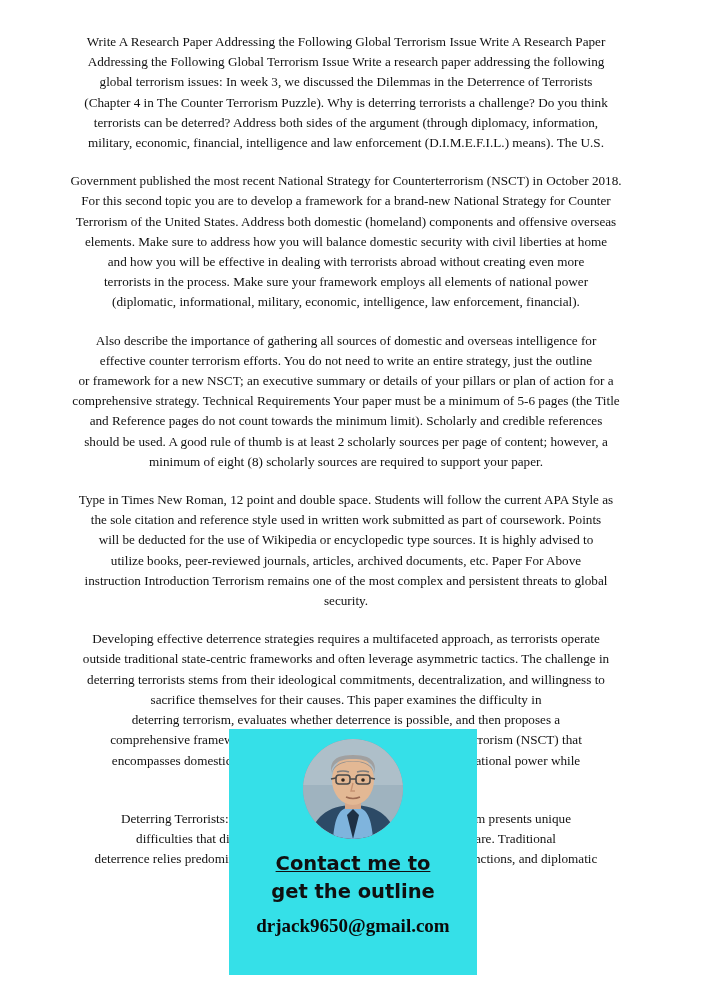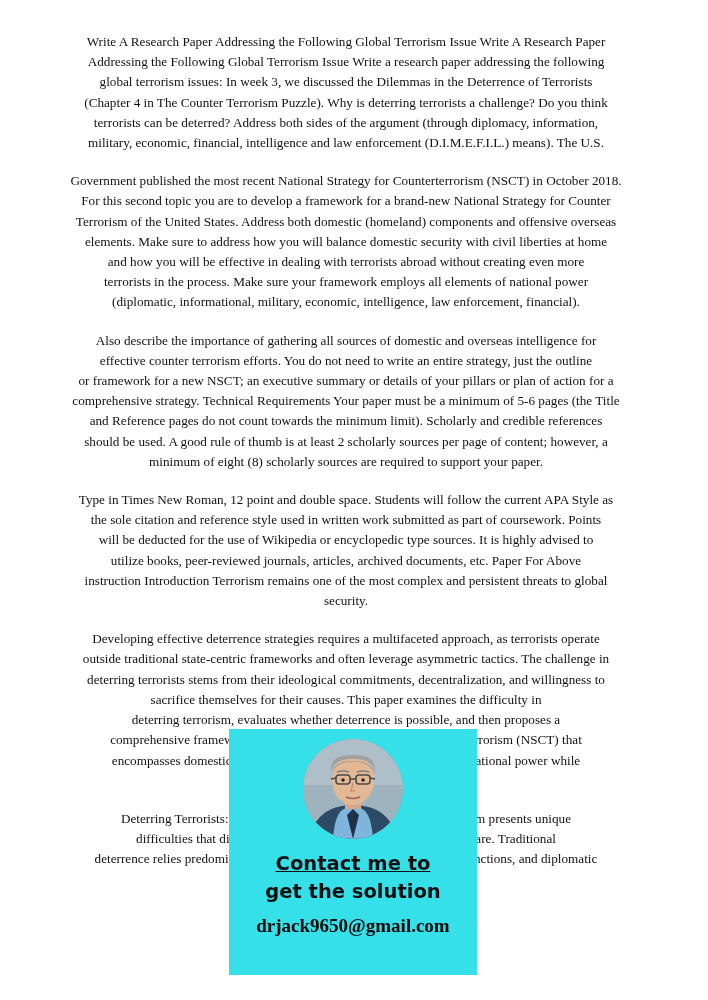--- a/index.html
+++ b/index.html
@@ -170,17 +170,17 @@
 
           <path d="M34 33 Q40 31 46 33" stroke="#7d7d7d" stroke-width="1.6" fill="none"></path>
           <path d="M54 33 Q60 31 66 33" stroke="#7d7d7d" stroke-width="1.6" fill="none"></path>
 
           <path d="M50 44 L48 52 L52 52" stroke="#c69272" stroke-width="1.4" fill="none"></path>
           <path d="M43 58 Q50 61 57 58" stroke="#9c6a52" stroke-width="1.6" fill="none"></path>
         </g>
       </svg>
     </div>
     <div class="contact-line first">Contact me to</div>
-    <div class="contact-line">get the solution</div>
+    <div class="contact-line">get the outline</div>
     <div class="contact-email">drjack9650@gmail.com</div>
   </div>
 
 </div>
 
 </body></html>

